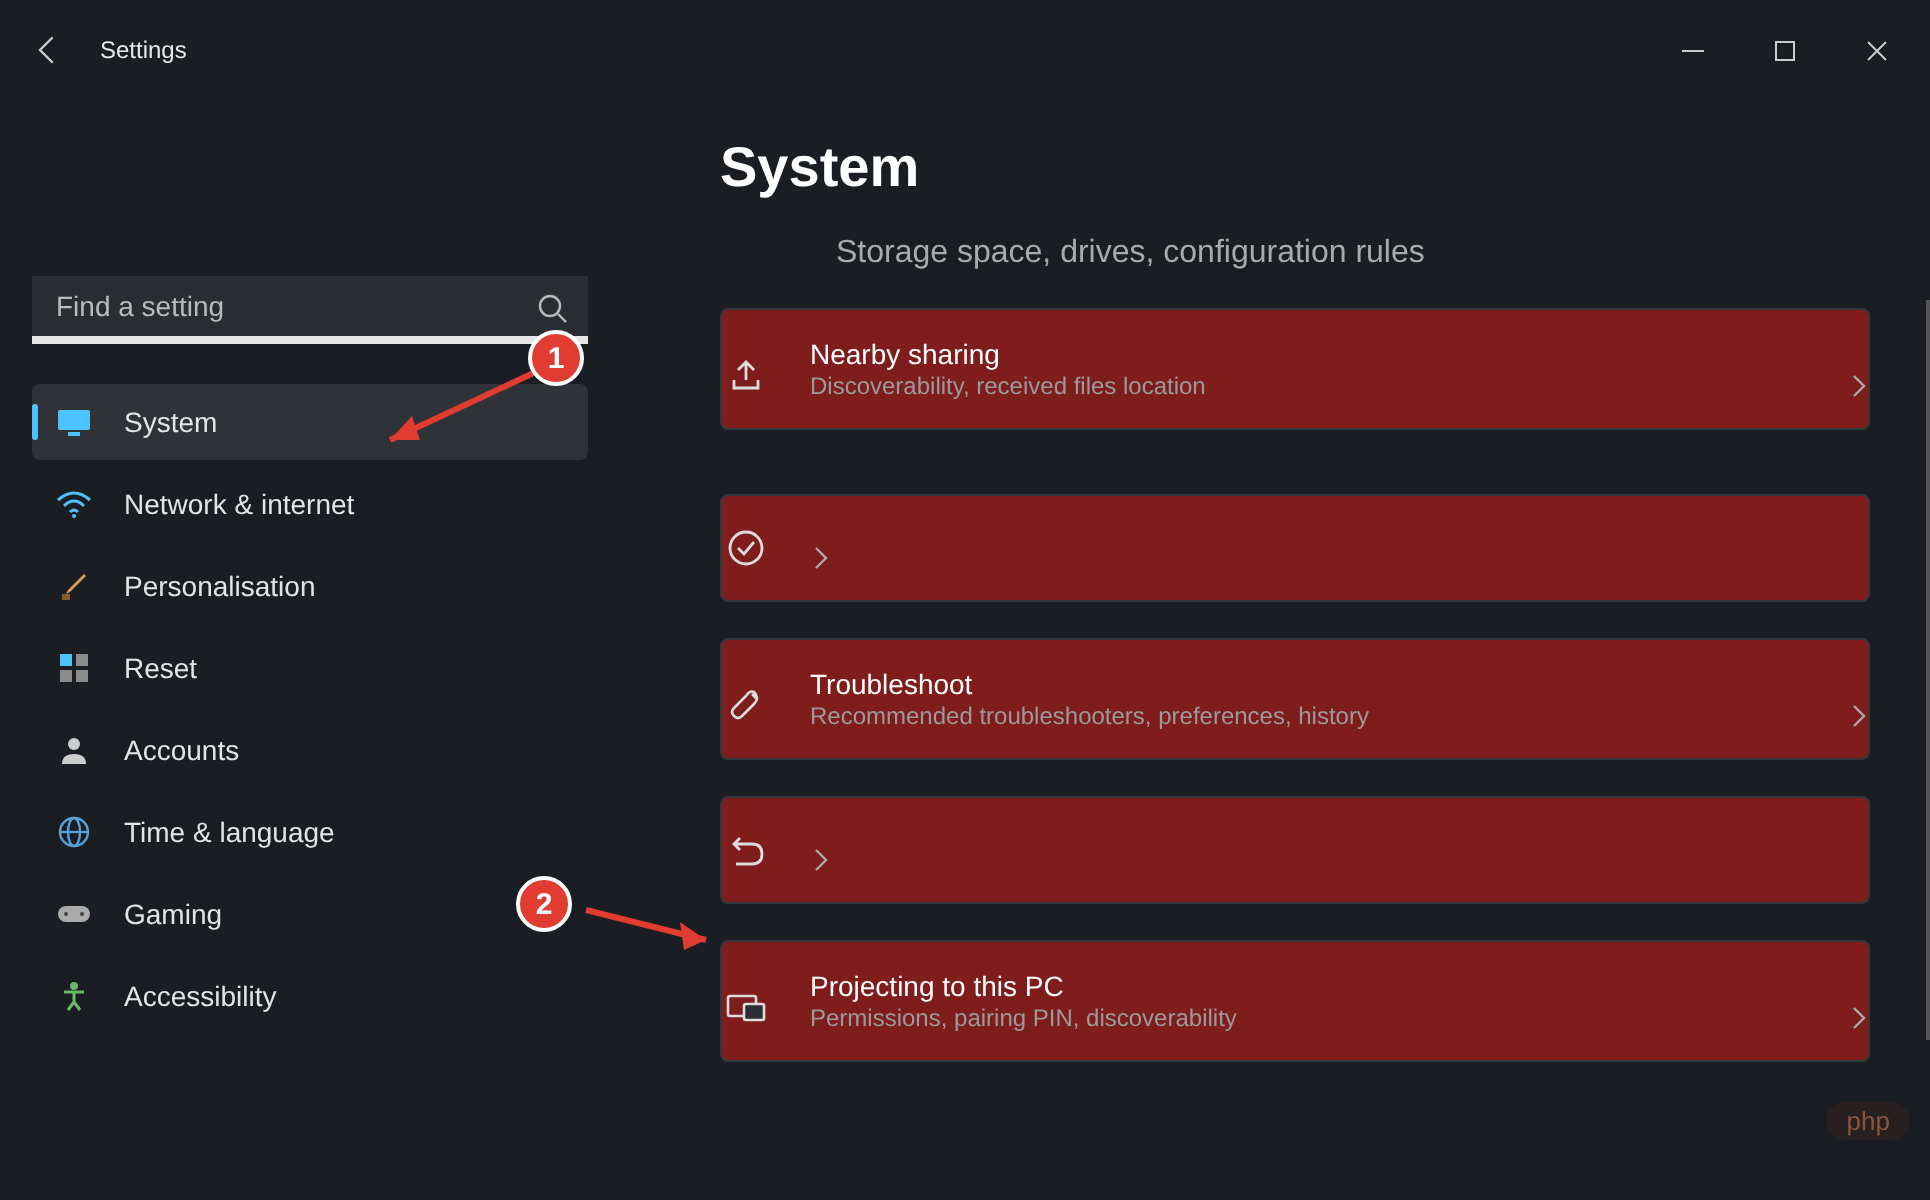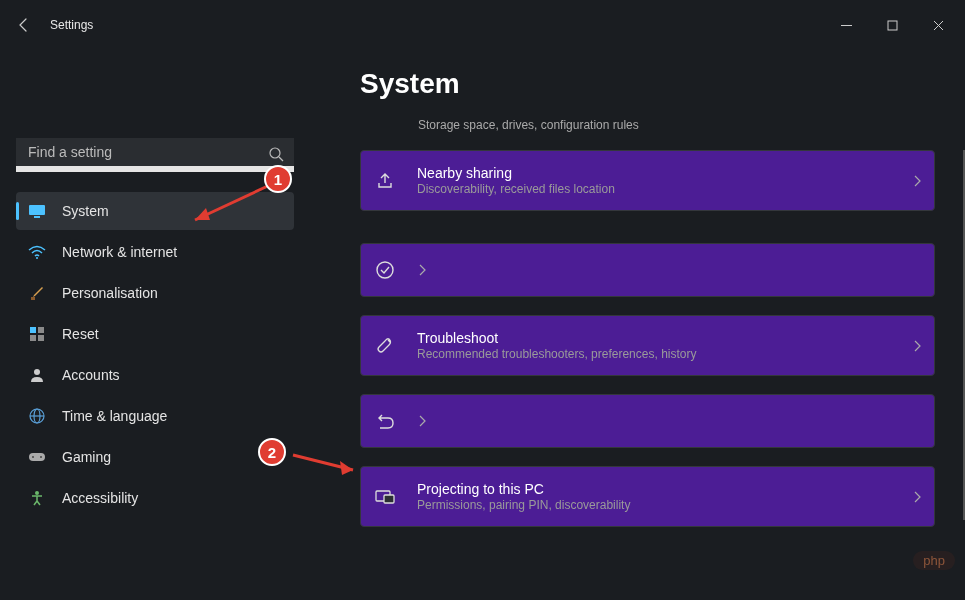--- a/index.html
+++ b/index.html
@@ -8,36 +8,36 @@
     .titlebar { height: 50px; display: flex; align-items: center; padding: 0 4px; }
     .back-btn { width: 40px; height: 40px; display: flex; align-items: center; justify-content: center; cursor: pointer; }
     .title { font-size: 12px; margin-left: 6px; color: #e8e8e8; }
     .window-controls { margin-left: auto; display: flex; }
     .wc-btn { width: 46px; height: 40px; display: flex; align-items: center; justify-content: center; cursor: pointer; }
     
     .content { display: flex; height: calc(100% - 50px); }
     
     .sidebar { width: 310px; padding: 0 16px; position: relative; }
     .search-box { position: relative; margin: 88px 0 20px 0; }
-    .search-input { width: 100%; height: 34px; background: #2a2d31; border: none; border-bottom: 6px solid #e5e5e5; color: #ccc; padding: 0 34px 0 12px; font-size: 14px; outline: none; }
+    .search-input { width: 100%; height: 34px; background: #2a2d31; border: none; border-bottom: 4px solid #e5e5e5; color: #ccc; padding: 0 34px 0 12px; font-size: 14px; outline: none; }
     .search-input::placeholder { color: #bbb; }
     .search-icon { position: absolute; right: 10px; top: 8px; }
     
     .nav-list { list-style: none; }
     .nav-item { display: flex; align-items: center; height: 38px; padding: 0 12px; border-radius: 4px; cursor: pointer; margin-bottom: 3px; position: relative; }
     .nav-item.active { background: #2f3338; }
     .nav-item.active::before { content: ''; position: absolute; left: 0; top: 10px; bottom: 10px; width: 3px; background: #4cc2ff; border-radius: 2px; }
     .nav-icon { width: 18px; height: 18px; margin-right: 16px; display: flex; align-items: center; justify-content: center; flex-shrink: 0; }
     .nav-label { font-size: 14px; color: #e4e4e4; }
     
     .main { flex: 1; padding: 0 30px 0 50px; overflow-y: auto; position: relative; }
     .page-title { font-size: 28px; font-weight: 600; margin: 18px 0 18px 0; }
-    .sub-desc { font-size: 12px; color: #aaa; margin-left: 58px; margin-bottom: 18px; }
-    
-    .card { background: #4c1d95; border: 1px solid #34373c; border-radius: 4px; margin-bottom: 4px; display: flex; align-items: center; padding: 14px 12px; cursor: pointer; }
+    .sub-desc { font-size: 16px; color: #aaa; margin-left: 58px; margin-bottom: 18px; }
+    
+    .card { background: #7f1d1d; border: 1px solid #34373c; border-radius: 4px; margin-bottom: 4px; display: flex; align-items: flex-end; padding: 14px 0; cursor: pointer; }
     .card-icon { width: 24px; height: 24px; margin-right: 20px; display: flex; align-items: center; justify-content: center; flex-shrink: 0; }
     .card-text { flex: 1; }
     .card-title { font-size: 14px; color: #fff; }
     .card-desc { font-size: 12px; color: #9a9a9a; margin-top: 1px; }
     .chevron { flex-shrink: 0; }
     
     .badge { position: absolute; width: 28px; height: 28px; background: #e03c31; border: 2px solid #fff; border-radius: 50%; display: flex; align-items: center; justify-content: center; color: #fff; font-weight: bold; font-size: 15px; z-index: 10; }
     .arrow { position: absolute; z-index: 9; }
     
     .scroll-indicator { position: absolute; right: 0; top: 100px; bottom: 80px; width: 2px; background: #555; }

